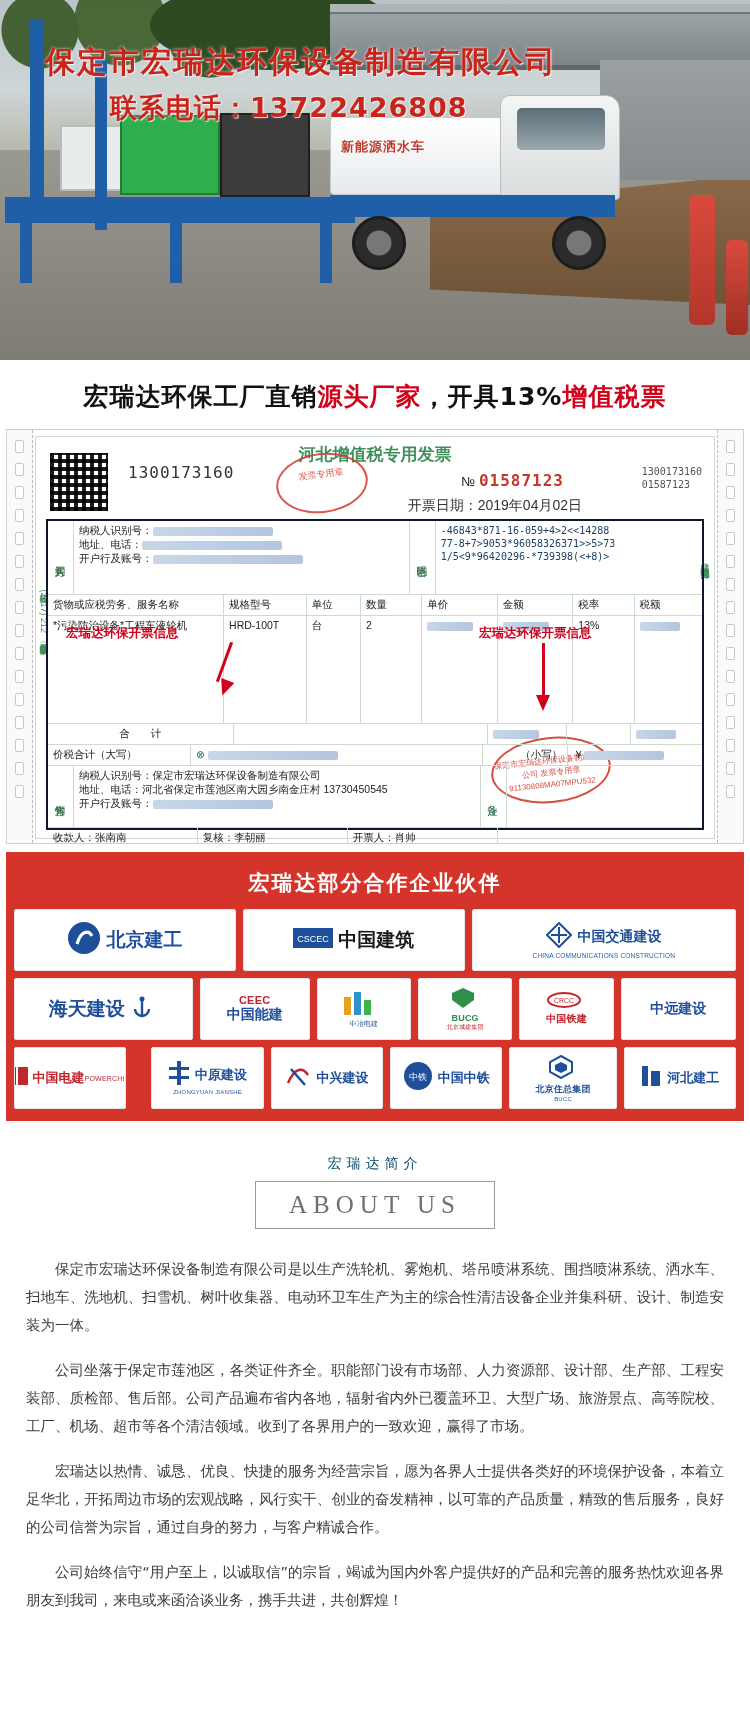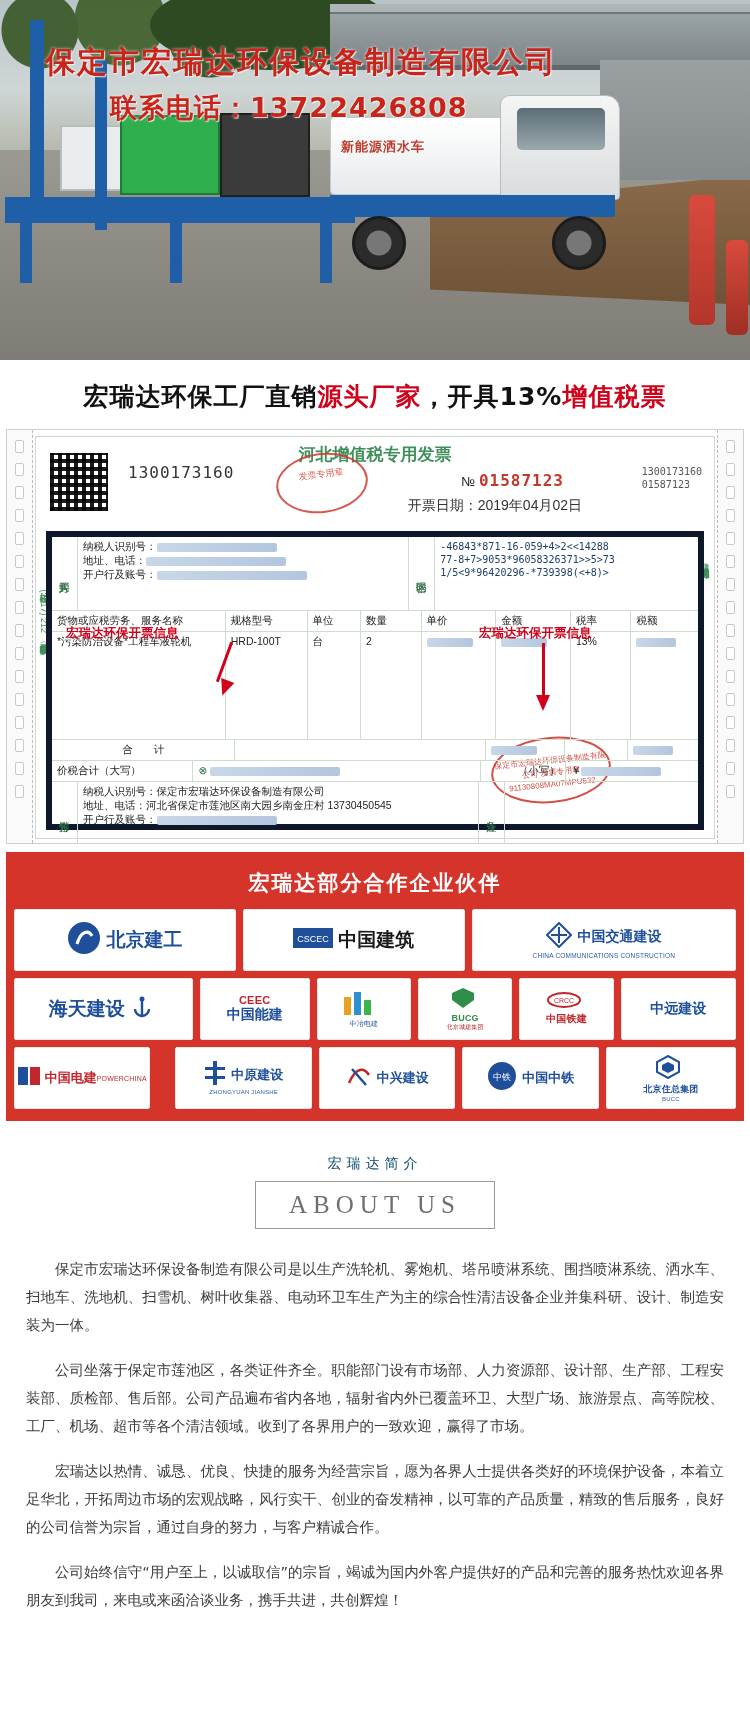--- a/index.html
+++ b/index.html
@@ -188,22 +188,21 @@
     padding-top:14px; opacity:.85; transform:rotate(-7deg);
   }
   .stamp-round2 {
     position:absolute; left:455px; top:300px; width:120px; height:66px;
     border:2px solid #cf3b30; border-radius:50%;
     color:#cf3b30; font-size:8px; text-align:center; line-height:12px;
     padding-top:16px; opacity:.9; transform:rotate(-6deg);
   }
   .inv-body {
     position:absolute; left:10px; right:10px; top:82px; bottom:8px;
-    border:6px solid #0f172a;
-    margin-top:12px;
+    border:2px solid #0f172a;
   }
   .inv-row { display:flex; border-bottom:1px solid #cddccd; font-size:10.5px; }
   .inv-row:last-child { border-bottom:none; }
   .inv-lab {
     width:26px; writing-mode:vertical-rl; text-orientation:upright;
     display:flex; align-items:center; justify-content:center;
     border-right:1px solid #cddccd; color:#2f6b45; padding:3px 0; line-height:12px;
   }
   .inv-cell { flex:1; padding:3px 5px; border-right:1px solid #cddccd; }
   .inv-cell:last-child { border-right:none; }
@@ -601,20 +600,29 @@
         <div class="logo" style="flex:.95;flex-direction:column;">
           <span class="mark">
             <svg width="26" height="24" viewBox="0 0 26 24">
                 <path d="M13 1 L24 7 v10 L13 23 L2 17 V7 Z" fill="none" stroke="#1f4f9b" stroke-width="2"></path>
                 <path d="M13 7 L19 10 v5 L13 18 L7 15 v-5 Z" fill="#1f4f9b"></path>
               </svg>
           </span>
           <span class="logo-sub" style="font-size:9px;color:#1f4f9b;font-weight:bold;">北京住总集团</span>
           <span class="logo-sub" style="font-size:6px;">BUCC</span>
         </div>
+        <div class="logo" style="flex:1;">
+          <span class="mark">
+            <svg width="22" height="24" viewBox="0 0 22 24">
+                <rect x="2" y="2" width="6" height="20" fill="#1f4f9b"></rect>
+                <rect x="11" y="7" width="9" height="15" fill="#1f4f9b"></rect>
+              </svg>
+          </span>
+          <span class="logo-txt blue" style="font-size:13px;">河北建工</span>
+        </div>
       </div>
 
     </div>
   </div>
 
   <div class="about">
     <div class="about-cn">宏瑞达简介</div>
     <div class="about-en-box">ABOUT US</div>
     <p>保定市宏瑞达环保设备制造有限公司是以生产洗轮机、雾炮机、塔吊喷淋系统、围挡喷淋系统、洒水车、扫地车、洗地机、扫雪机、树叶收集器、电动环卫车生产为主的综合性清洁设备企业并集科研、设计、制造安装为一体。</p>
     <p>公司坐落于保定市莲池区，各类证件齐全。职能部门设有市场部、人力资源部、设计部、生产部、工程安装部、质检部、售后部。公司产品遍布省内各地，辐射省内外已覆盖环卫、大型广场、旅游景点、高等院校、工厂、机场、超市等各个清洁领域。收到了各界用户的一致欢迎，赢得了市场。</p>

